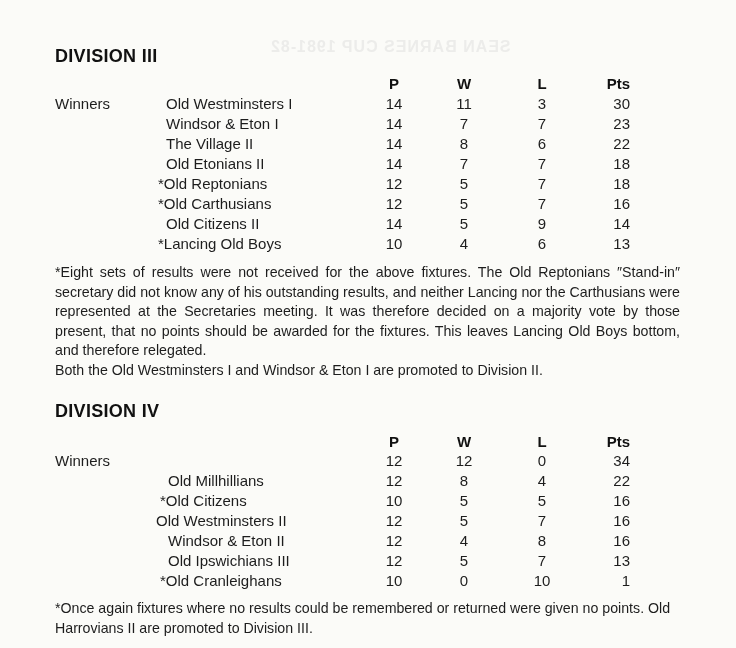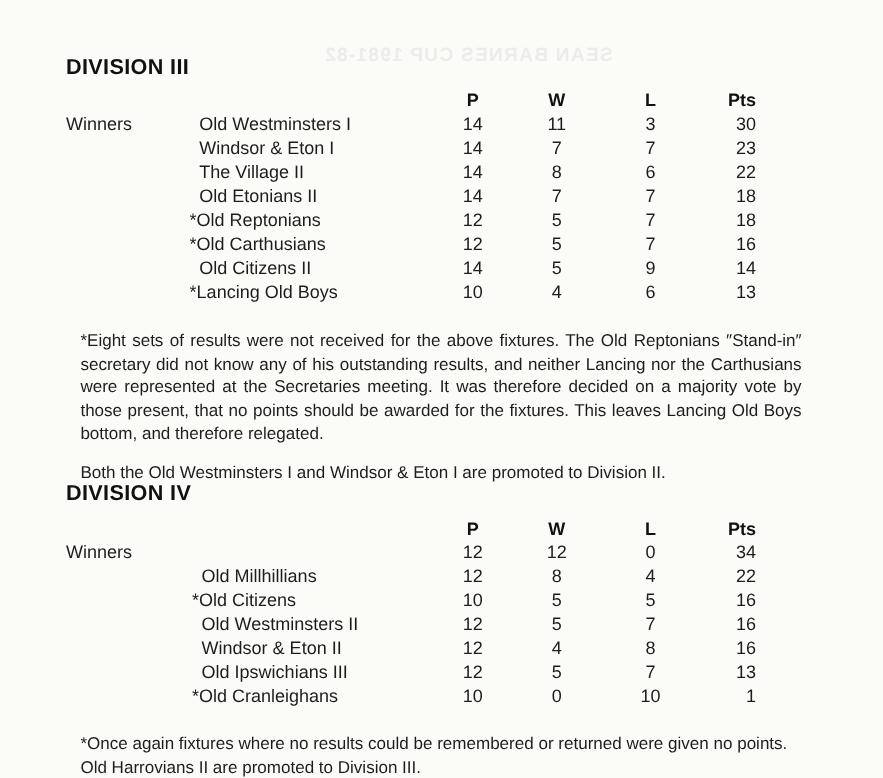--- a/index.html
+++ b/index.html
@@ -28,21 +28,21 @@
     .c-team  { left: 146px; margin-left: 12px; }
     .c-p   { left: 382px; width: 24px; text-align: center; }
     .c-w   { left: 452px; width: 24px; text-align: center; }
     .c-l   { left: 530px; width: 24px; text-align: center; }
     .c-pts { left: 600px; width: 30px; text-align: right; }
     .note {
       position: absolute; left: 55px; width: 625px;
       font-size: 14.2px; line-height: 19.6px; color: #1d1d1d;
       text-align: justify;
     }
-    .note p { margin: 12px; }
+    .note p { margin: 0; }
     .note .last { text-align: left; }
   </style>
 </head>
 <body>
 
 <div class="ghost">SEAN BARNES CUP 1981-82</div>
 
 <div class="div-title" style="top:46px">DIVISION III</div>
 
 <div class="tbl" style="top:75px">
@@ -140,21 +140,21 @@
     <span class="cell c-pts">22</span>
   </div>
   <div class="row" style="top:59px">
     <span class="cell c-team" style="left:148px">*Old Citizens</span>
     <span class="cell c-p">10</span>
     <span class="cell c-w">5</span>
     <span class="cell c-l">5</span>
     <span class="cell c-pts">16</span>
   </div>
   <div class="row" style="top:79px">
-    <span class="cell c-team" style="left:156px">Old Westminsters II</span>
+    <span class="cell c-team" style="left:144px">Old Westminsters II</span>
     <span class="cell c-p">12</span>
     <span class="cell c-w">5</span>
     <span class="cell c-l">7</span>
     <span class="cell c-pts">16</span>
   </div>
   <div class="row" style="top:99px">
     <span class="cell c-team" style="left:156px">Windsor &amp; Eton II</span>
     <span class="cell c-p">12</span>
     <span class="cell c-w">4</span>
     <span class="cell c-l">8</span>

